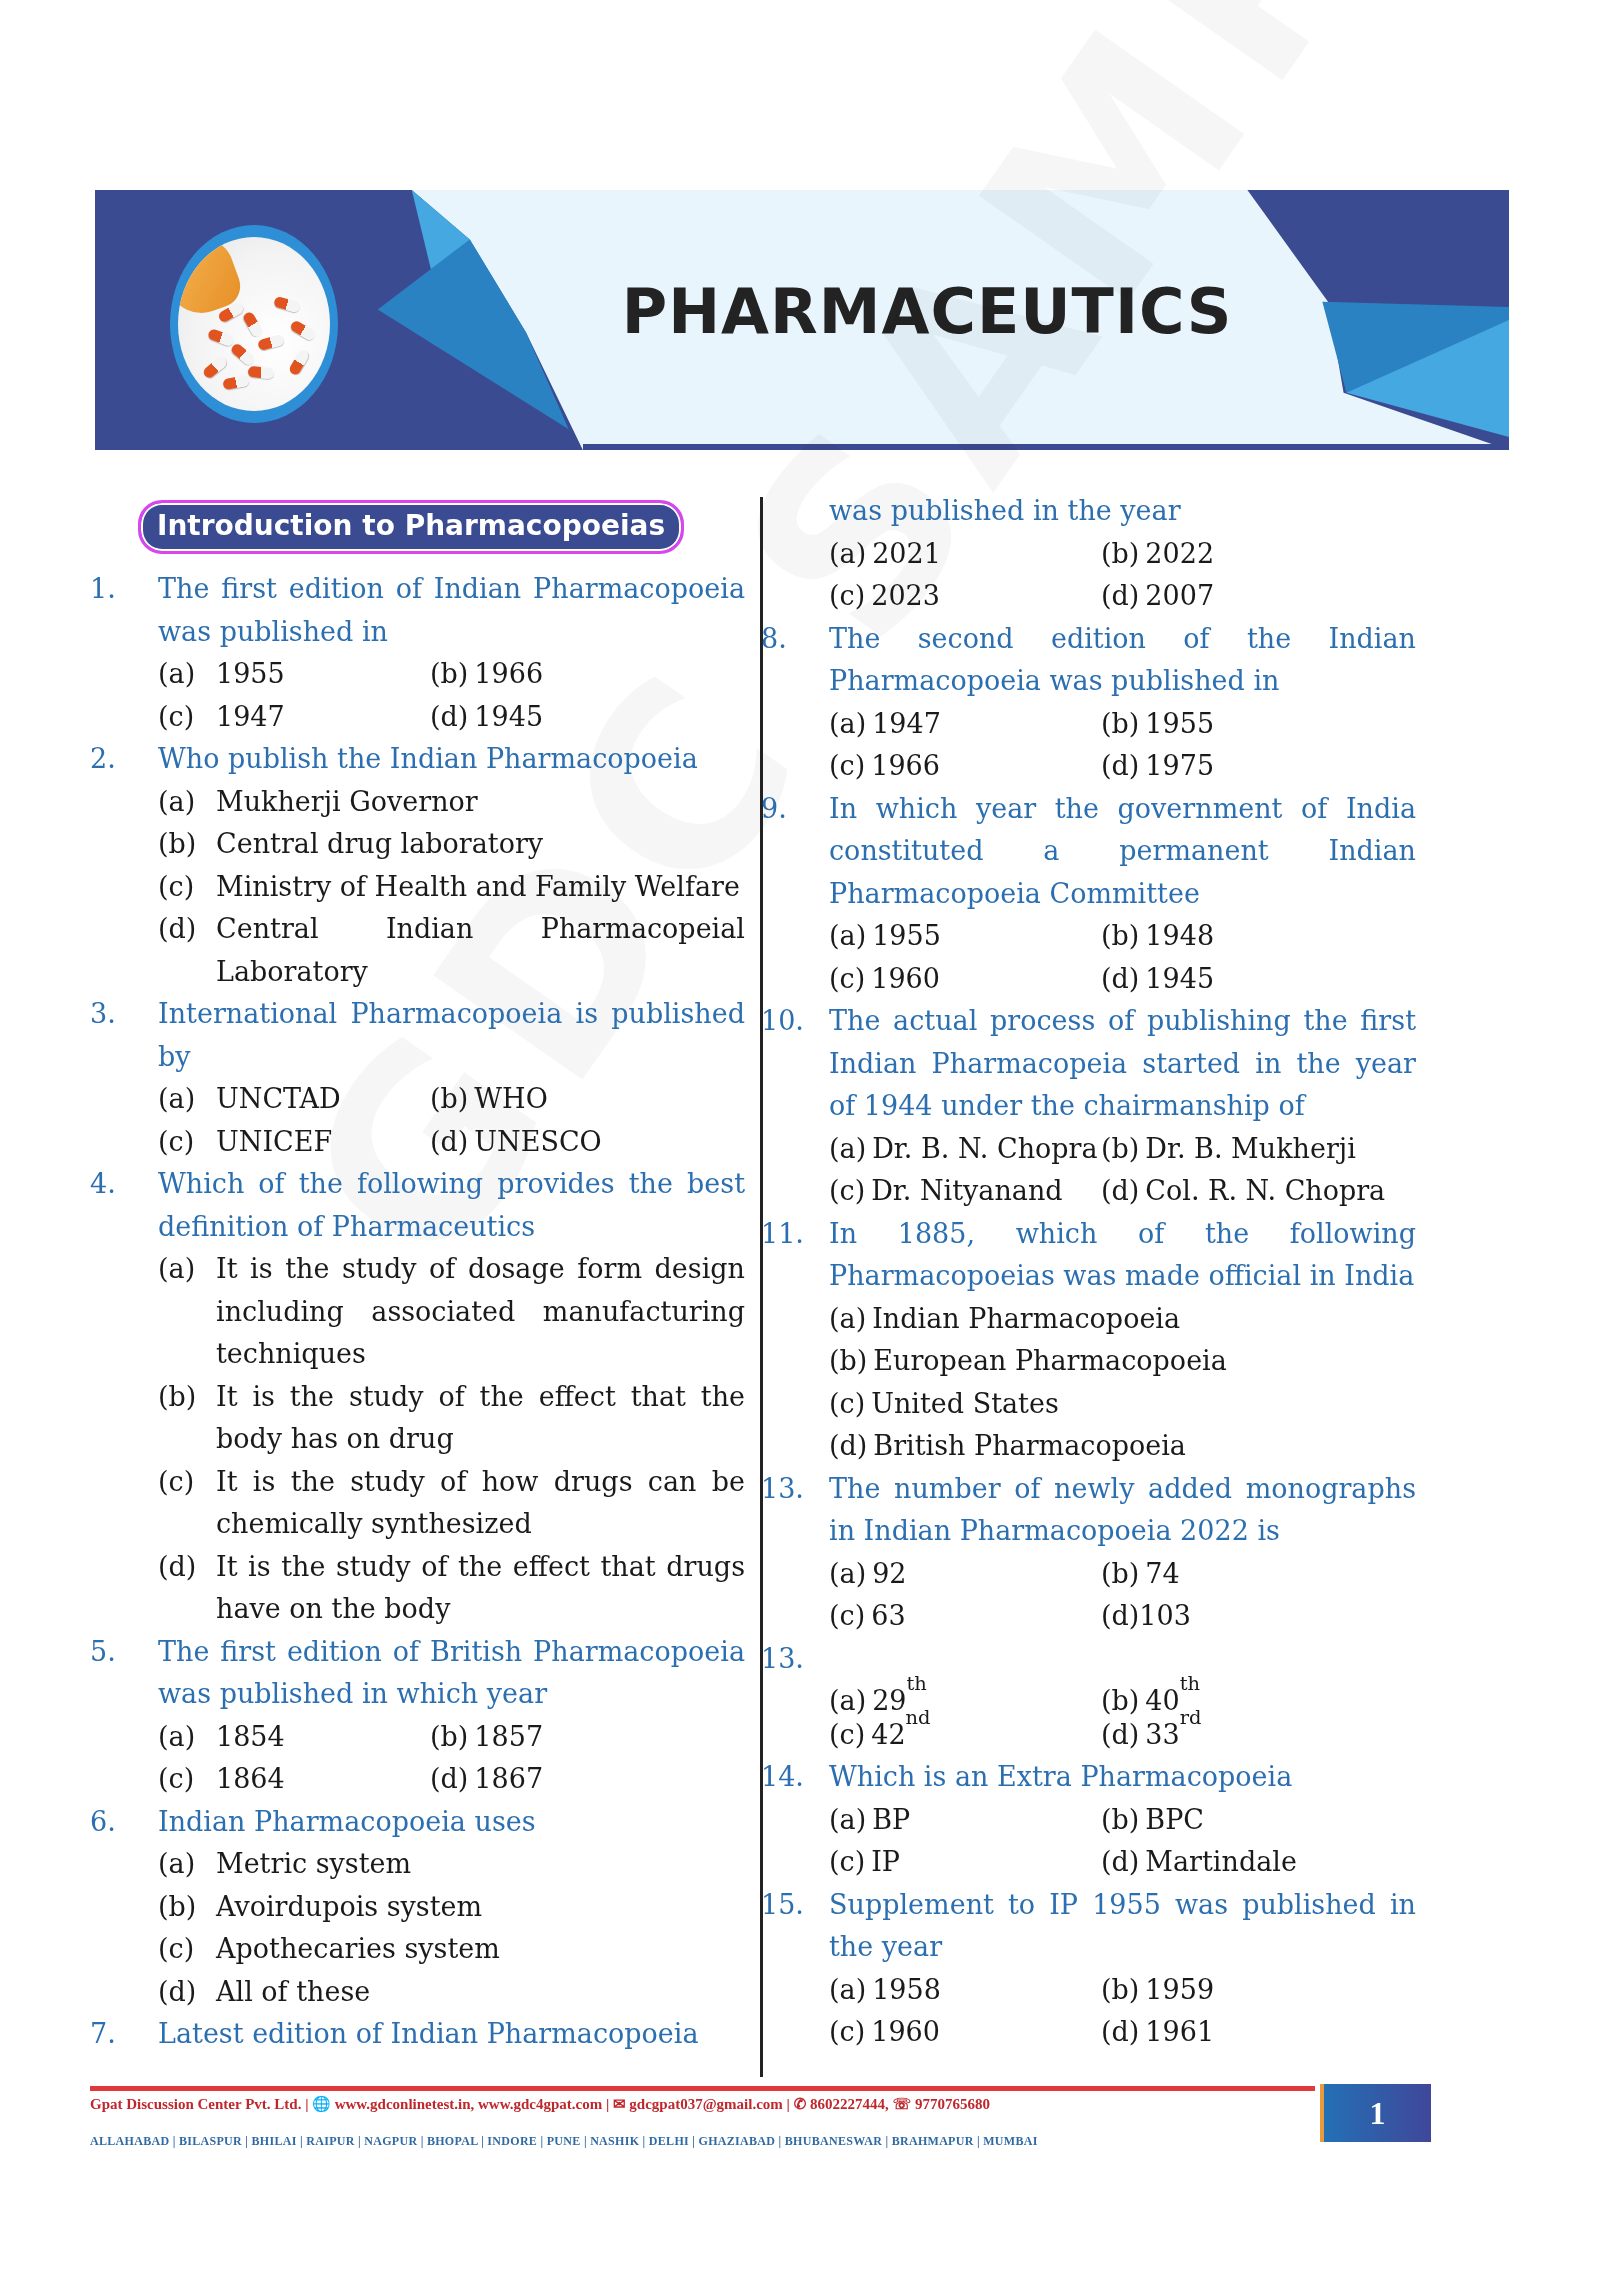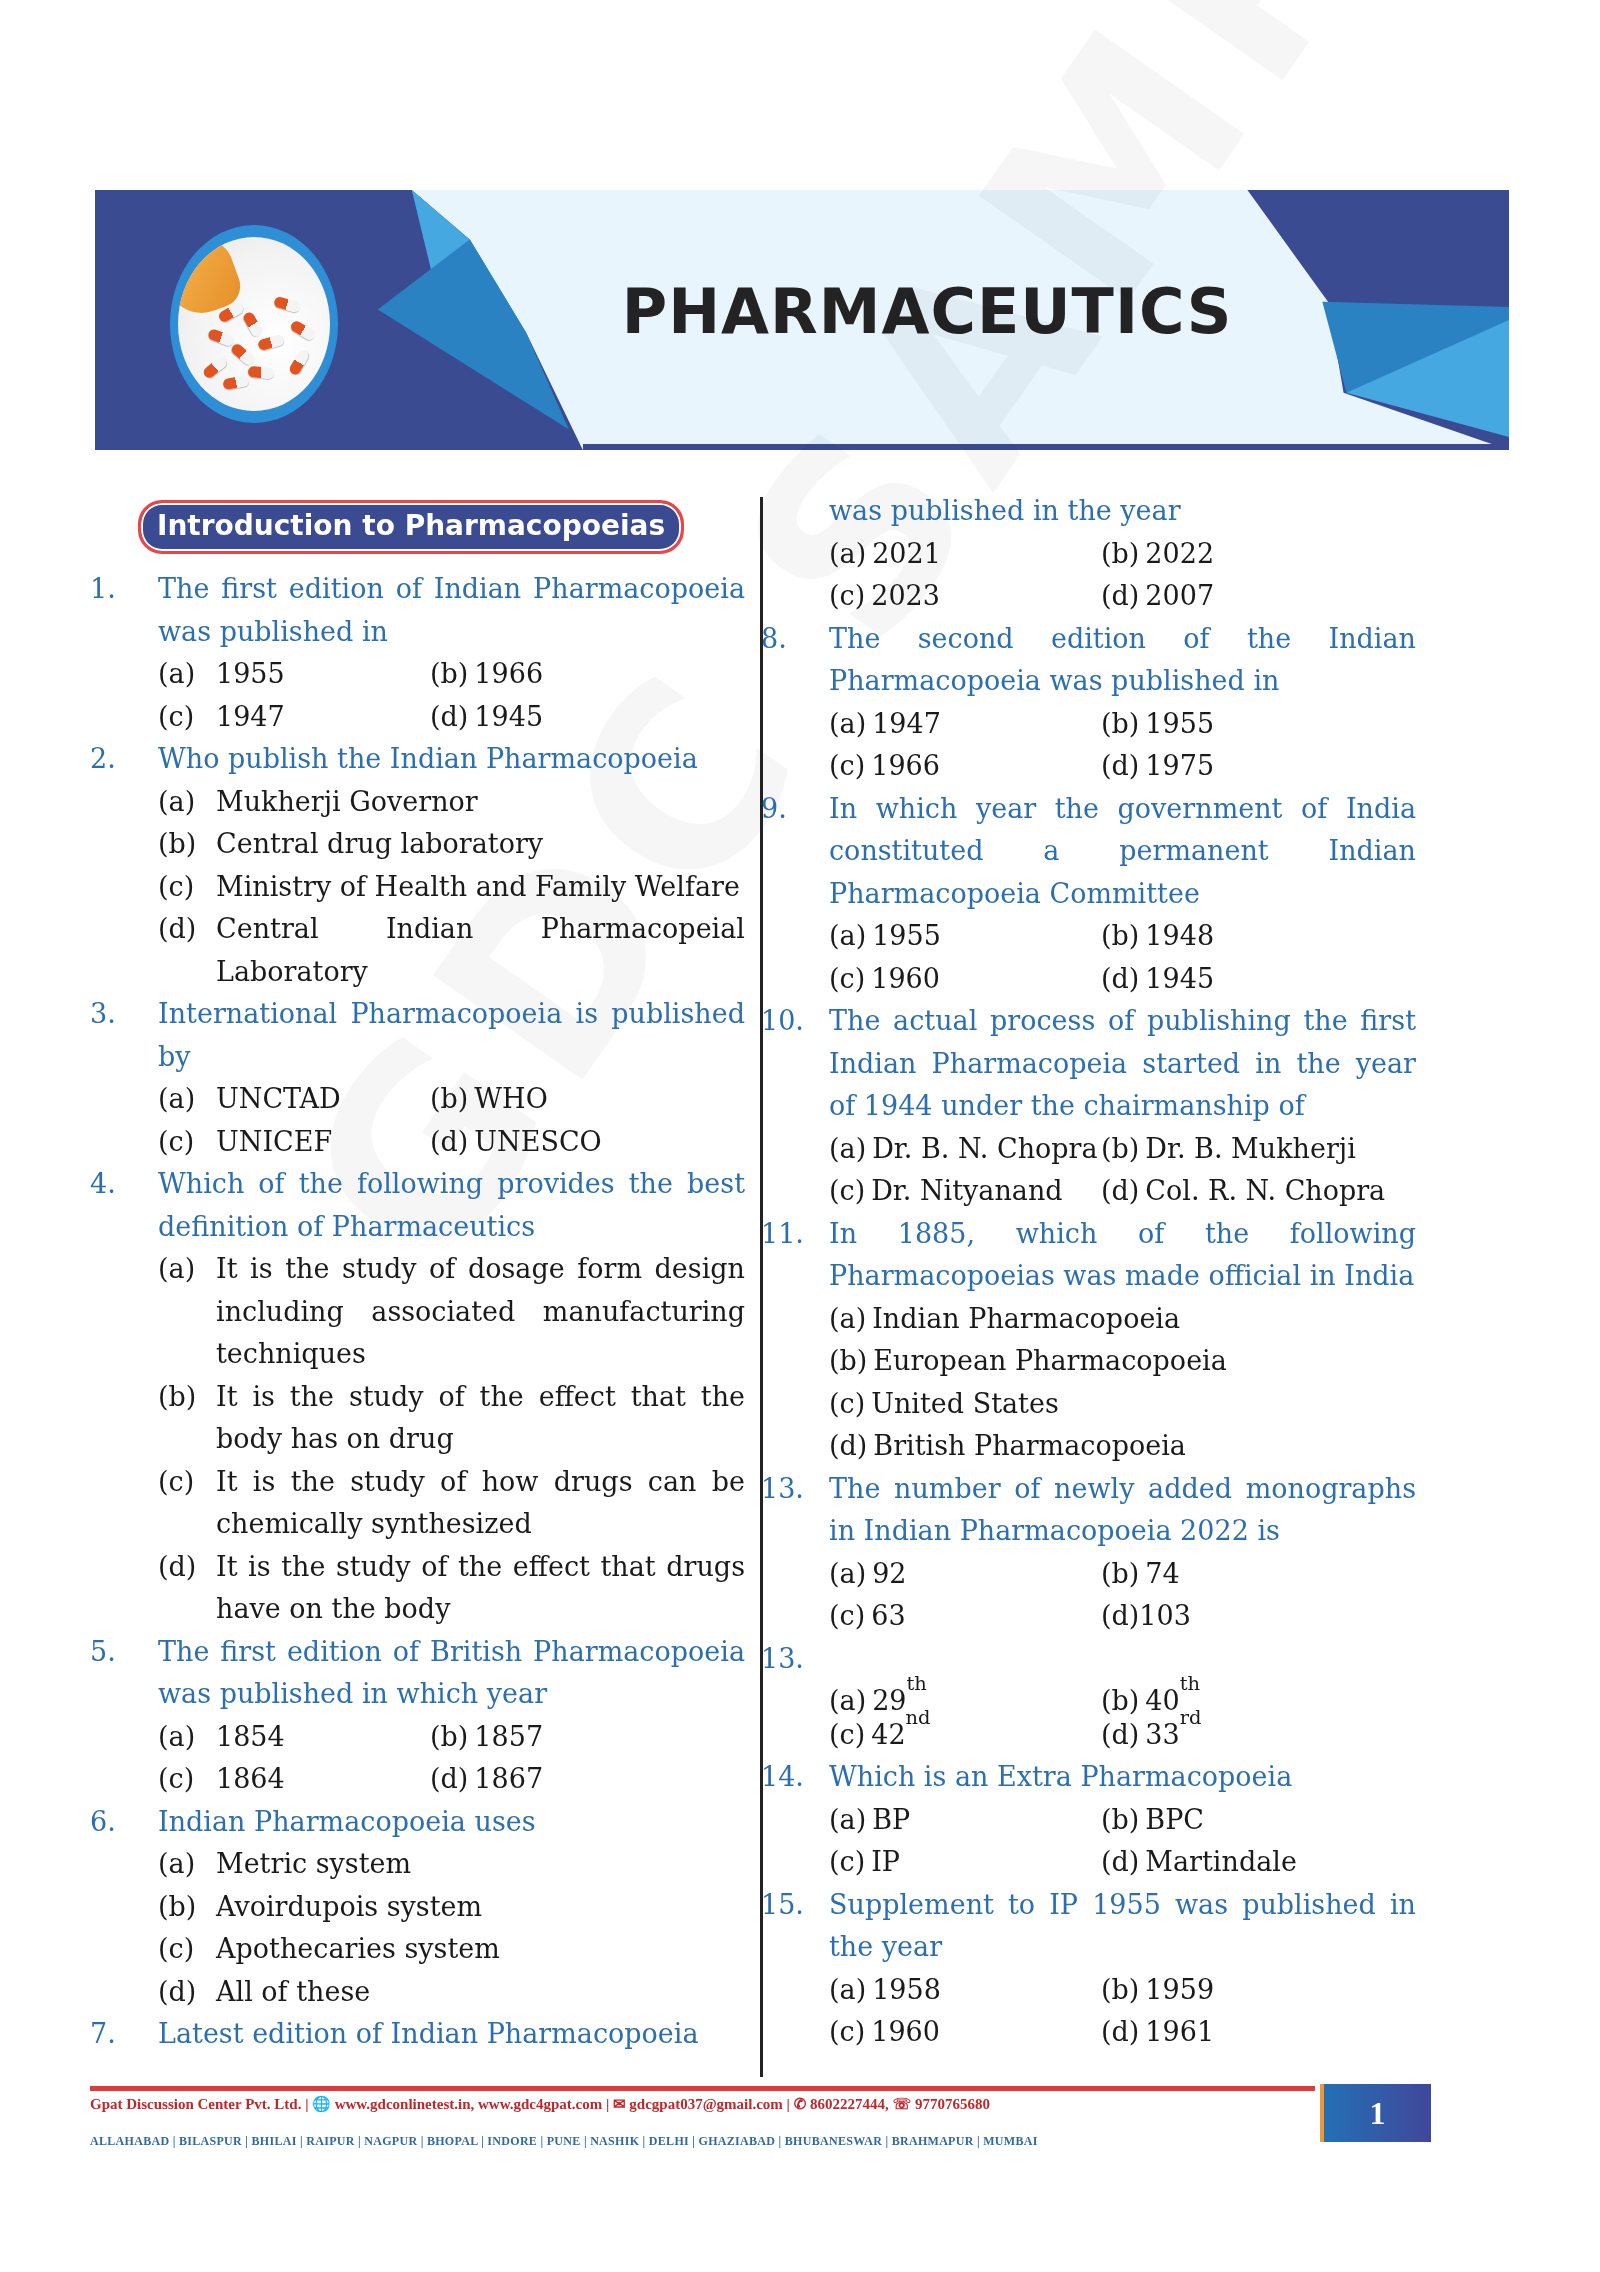--- a/index.html
+++ b/index.html
@@ -35,21 +35,21 @@
       font-size:250px; font-weight:bold; color:rgba(0,0,0,0.035); transform:rotate(-55deg);
       transform-origin:left top; white-space:nowrap; letter-spacing:20px; pointer-events:none; }
 
     
     .divider { position:absolute; left:760px; top:497px; width:3px; height:1580px; background:#222; }
     .col { position:absolute; top:0; font-size:27px; line-height:42.5px; }
     .col-left { left:90px; width:655px; top:500px; }
     .col-right { left:743px; width:655px; top:490px;margin-left:18px; }
 
     .section-badge { display:inline-block; margin-left:48px; margin-bottom:14px; padding:2px 16px 4px;
-      background:#3b4b91; border:3px solid #ef4444; border-radius:24px; color:#fff;
+      background:#3b4b91; border:3px solid #d946ef; border-radius:24px; color:#fff;
       font-family:"DejaVu Sans", sans-serif; font-weight:bold; font-size:28px; line-height:42px;
       box-shadow:0 0 0 2px #fff inset; }
 
     .q { display:flex; color:#2c6fb0; }
     .q .num { width:68px; flex:none; }
     .q .text { flex:1; text-align:justify; }
     .opt-grid { display:grid; grid-template-columns: 272px 1fr; margin-left:68px; color:#1a1a1a; }
     .opt-list { margin-left:68px; color:#1a1a1a; }
     .opt { display:flex; }
     .opt .lbl { width:58px; flex:none; }

